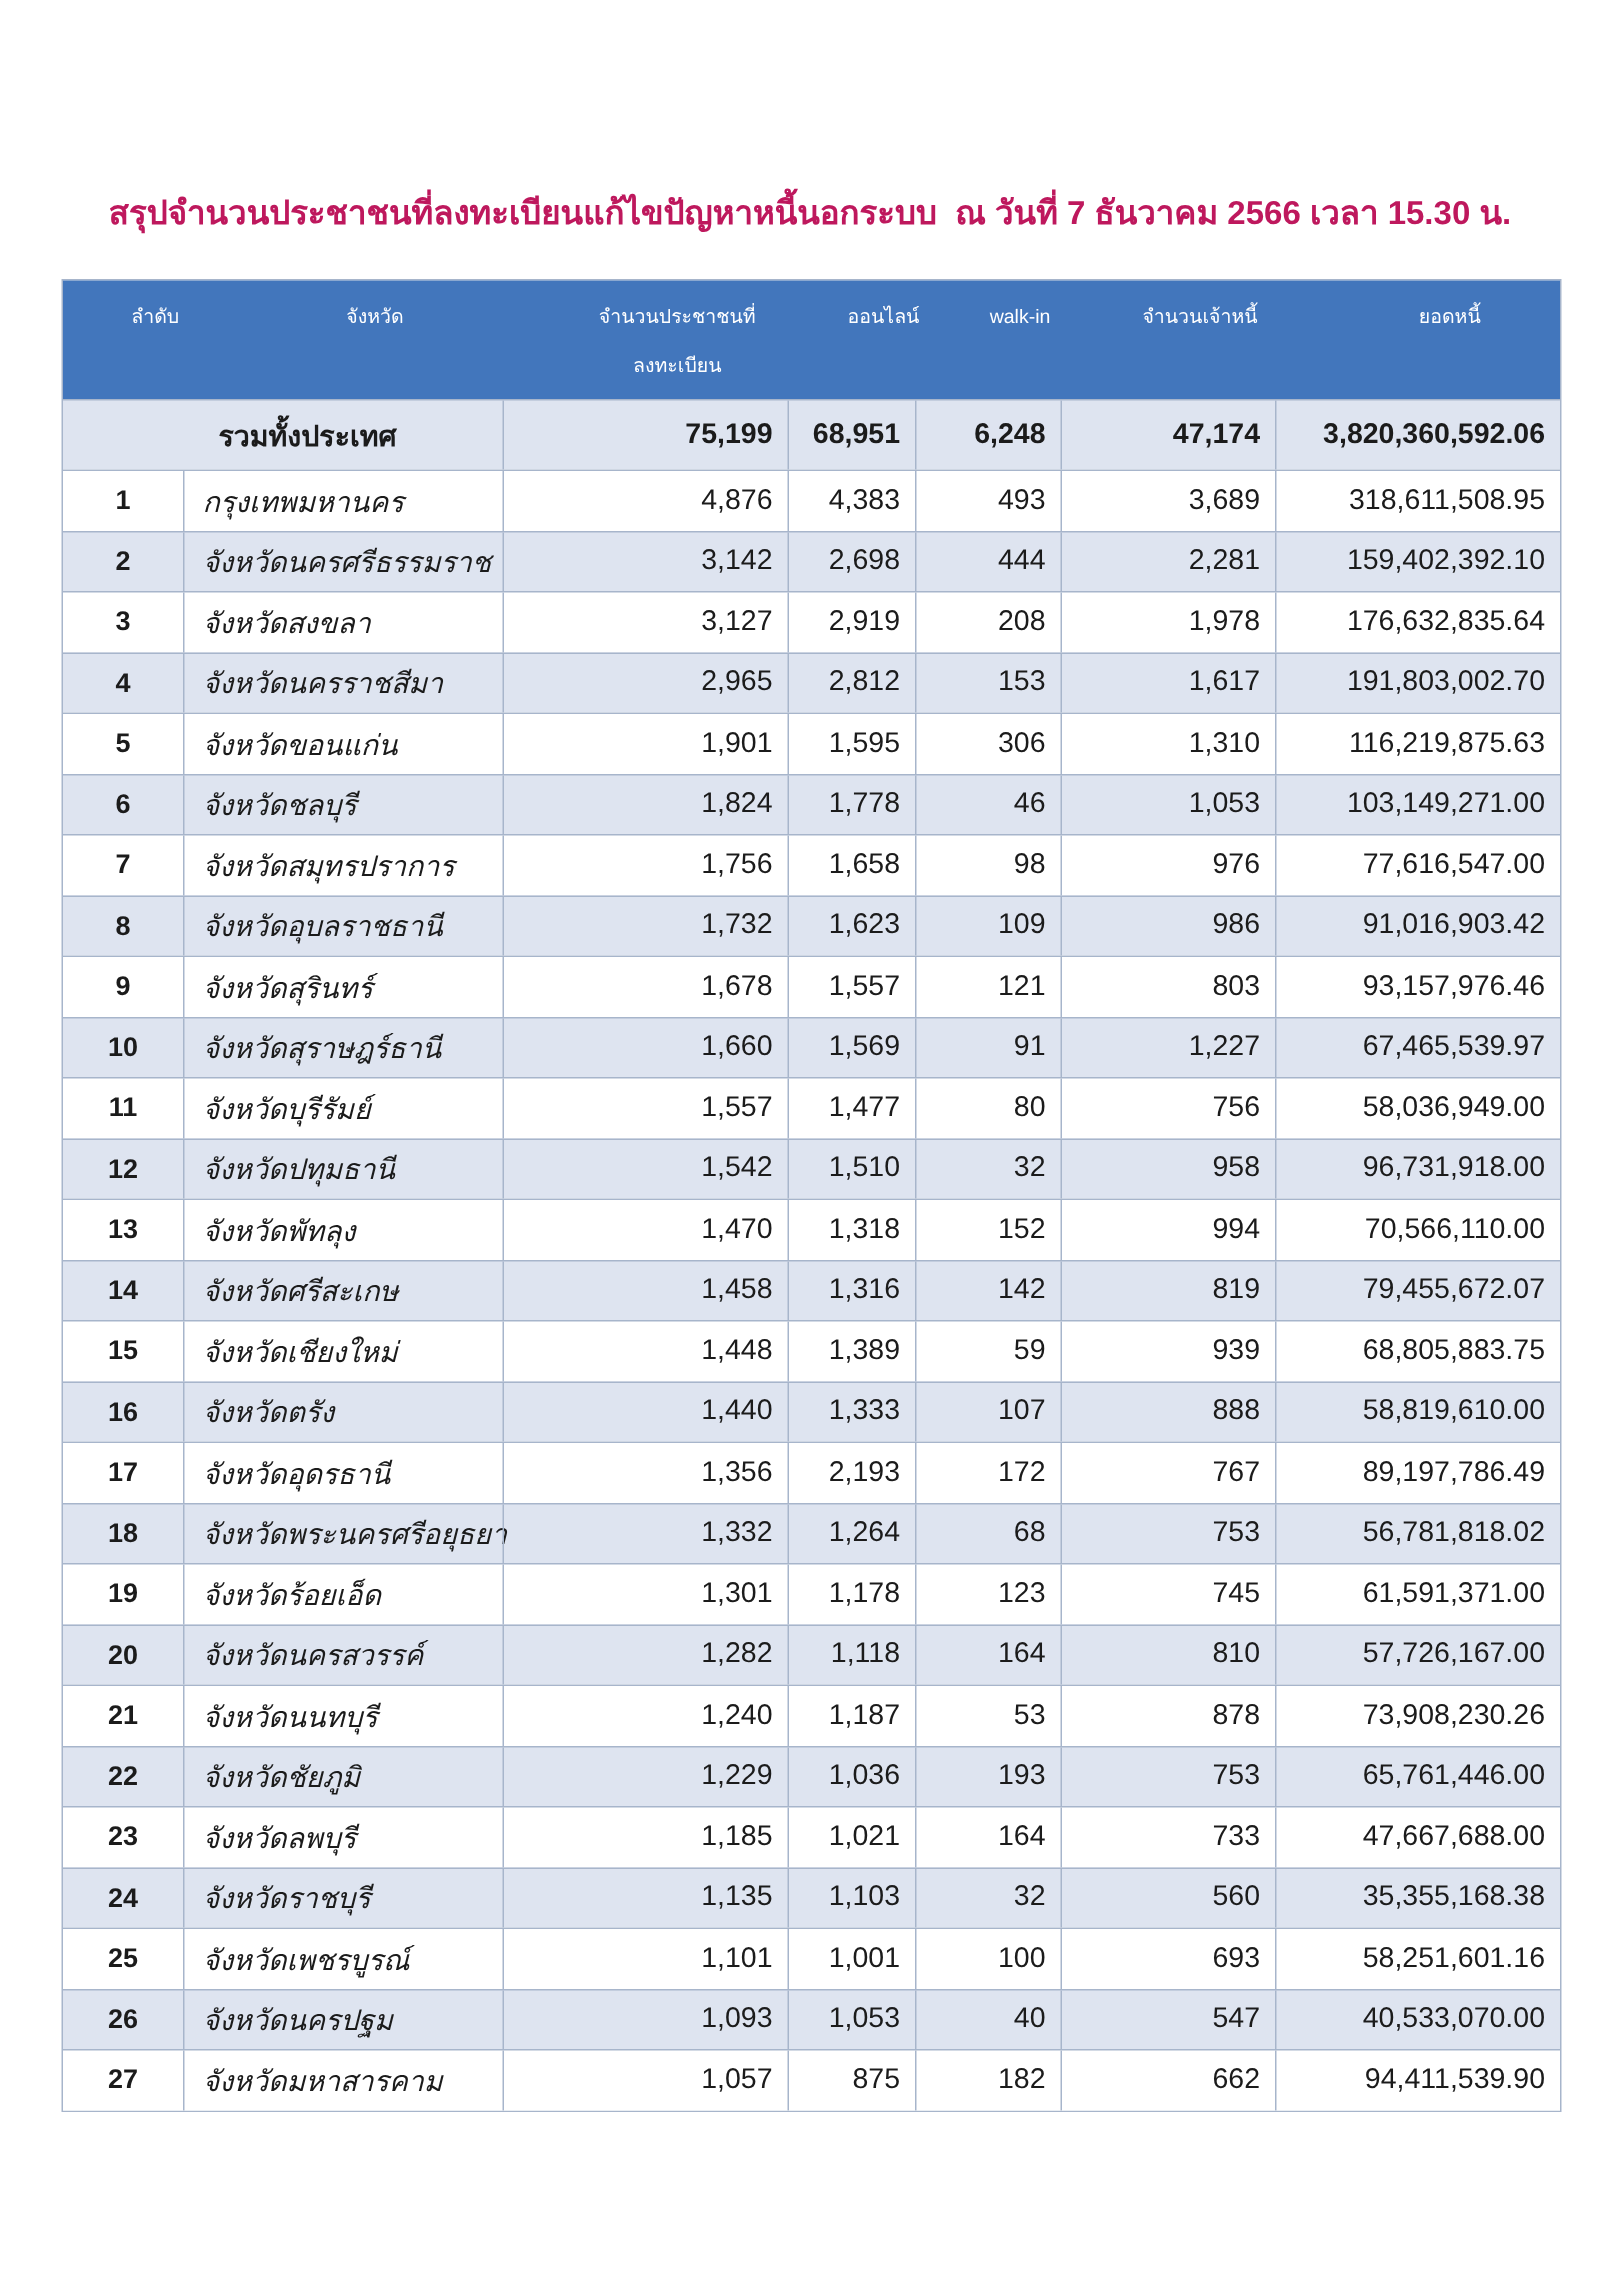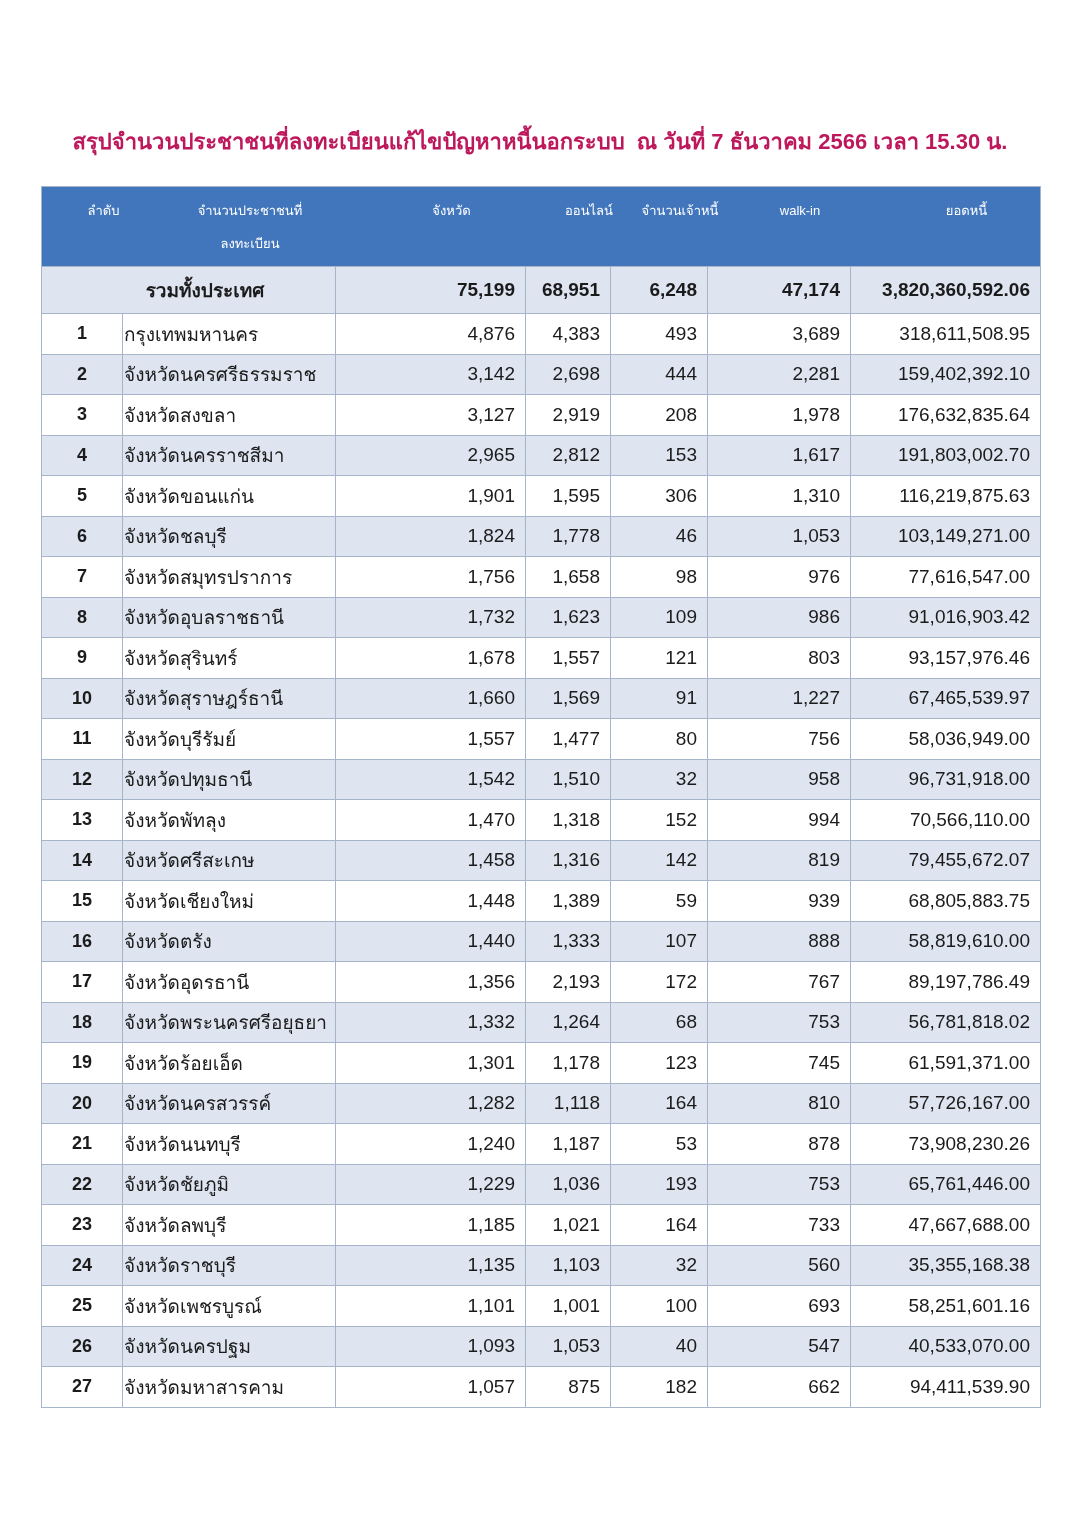--- a/index.html
+++ b/index.html
@@ -49,50 +49,50 @@
   .trow.band{background:var(--band-blue);}
   .trow.total{height:46px;background:var(--band-blue);font-weight:bold;}
   .c{
     display:flex;align-items:center;font-size:19px;
     border-left:1px solid var(--border);
     overflow:visible;white-space:nowrap;
     box-sizing:border-box;
   }
   .c:first-child{border-left:none;}
   .c.no{justify-content:center;font-weight:bold;font-size:18px;}
-  .c.prov{justify-content:flex-start;padding-left:1px;}
+  .c.prov{justify-content:flex-start;padding-left:12px;font-style:italic;}
   .c.num{justify-content:flex-end;padding-right:10px;}
   .c.merged{justify-content:center;padding-left:33px;}
 </style>
 </head>
 <body>
 
 <div class="title">สรุปจำนวนประชาชนที่ลงทะเบียนแก้ไขปัญหาหนี้นอกระบบ  ณ วันที่ 7 ธันวาคม 2566 เวลา 15.30 น.</div>
 
 <div class="table">
 
   <div class="thead grid">
     <div class="hcell">
       <span>ลำดับ</span>
     </div>
     <div class="hcell">
+      <span>จังหวัด</span>
+    </div>
+    <div class="hcell">
       <span>จำนวนประชาชนที่</span>
       <span>ลงทะเบียน</span>
     </div>
     <div class="hcell">
-      <span>จังหวัด</span>
-    </div>
-    <div class="hcell">
       <span>ออนไลน์</span>
     </div>
     <div class="hcell">
+      <span>walk-in</span>
+    </div>
+    <div class="hcell">
       <span>จำนวนเจ้าหนี้</span>
-    </div>
-    <div class="hcell">
-      <span>walk-in</span>
     </div>
     <div class="hcell">
       <span>ยอดหนี้</span>
     </div>
   </div>
 
   <div class="trow total grid-total">
     <div class="c merged">รวมทั้งประเทศ</div>
     <div class="c num">75,199</div>
     <div class="c num">68,951</div>

